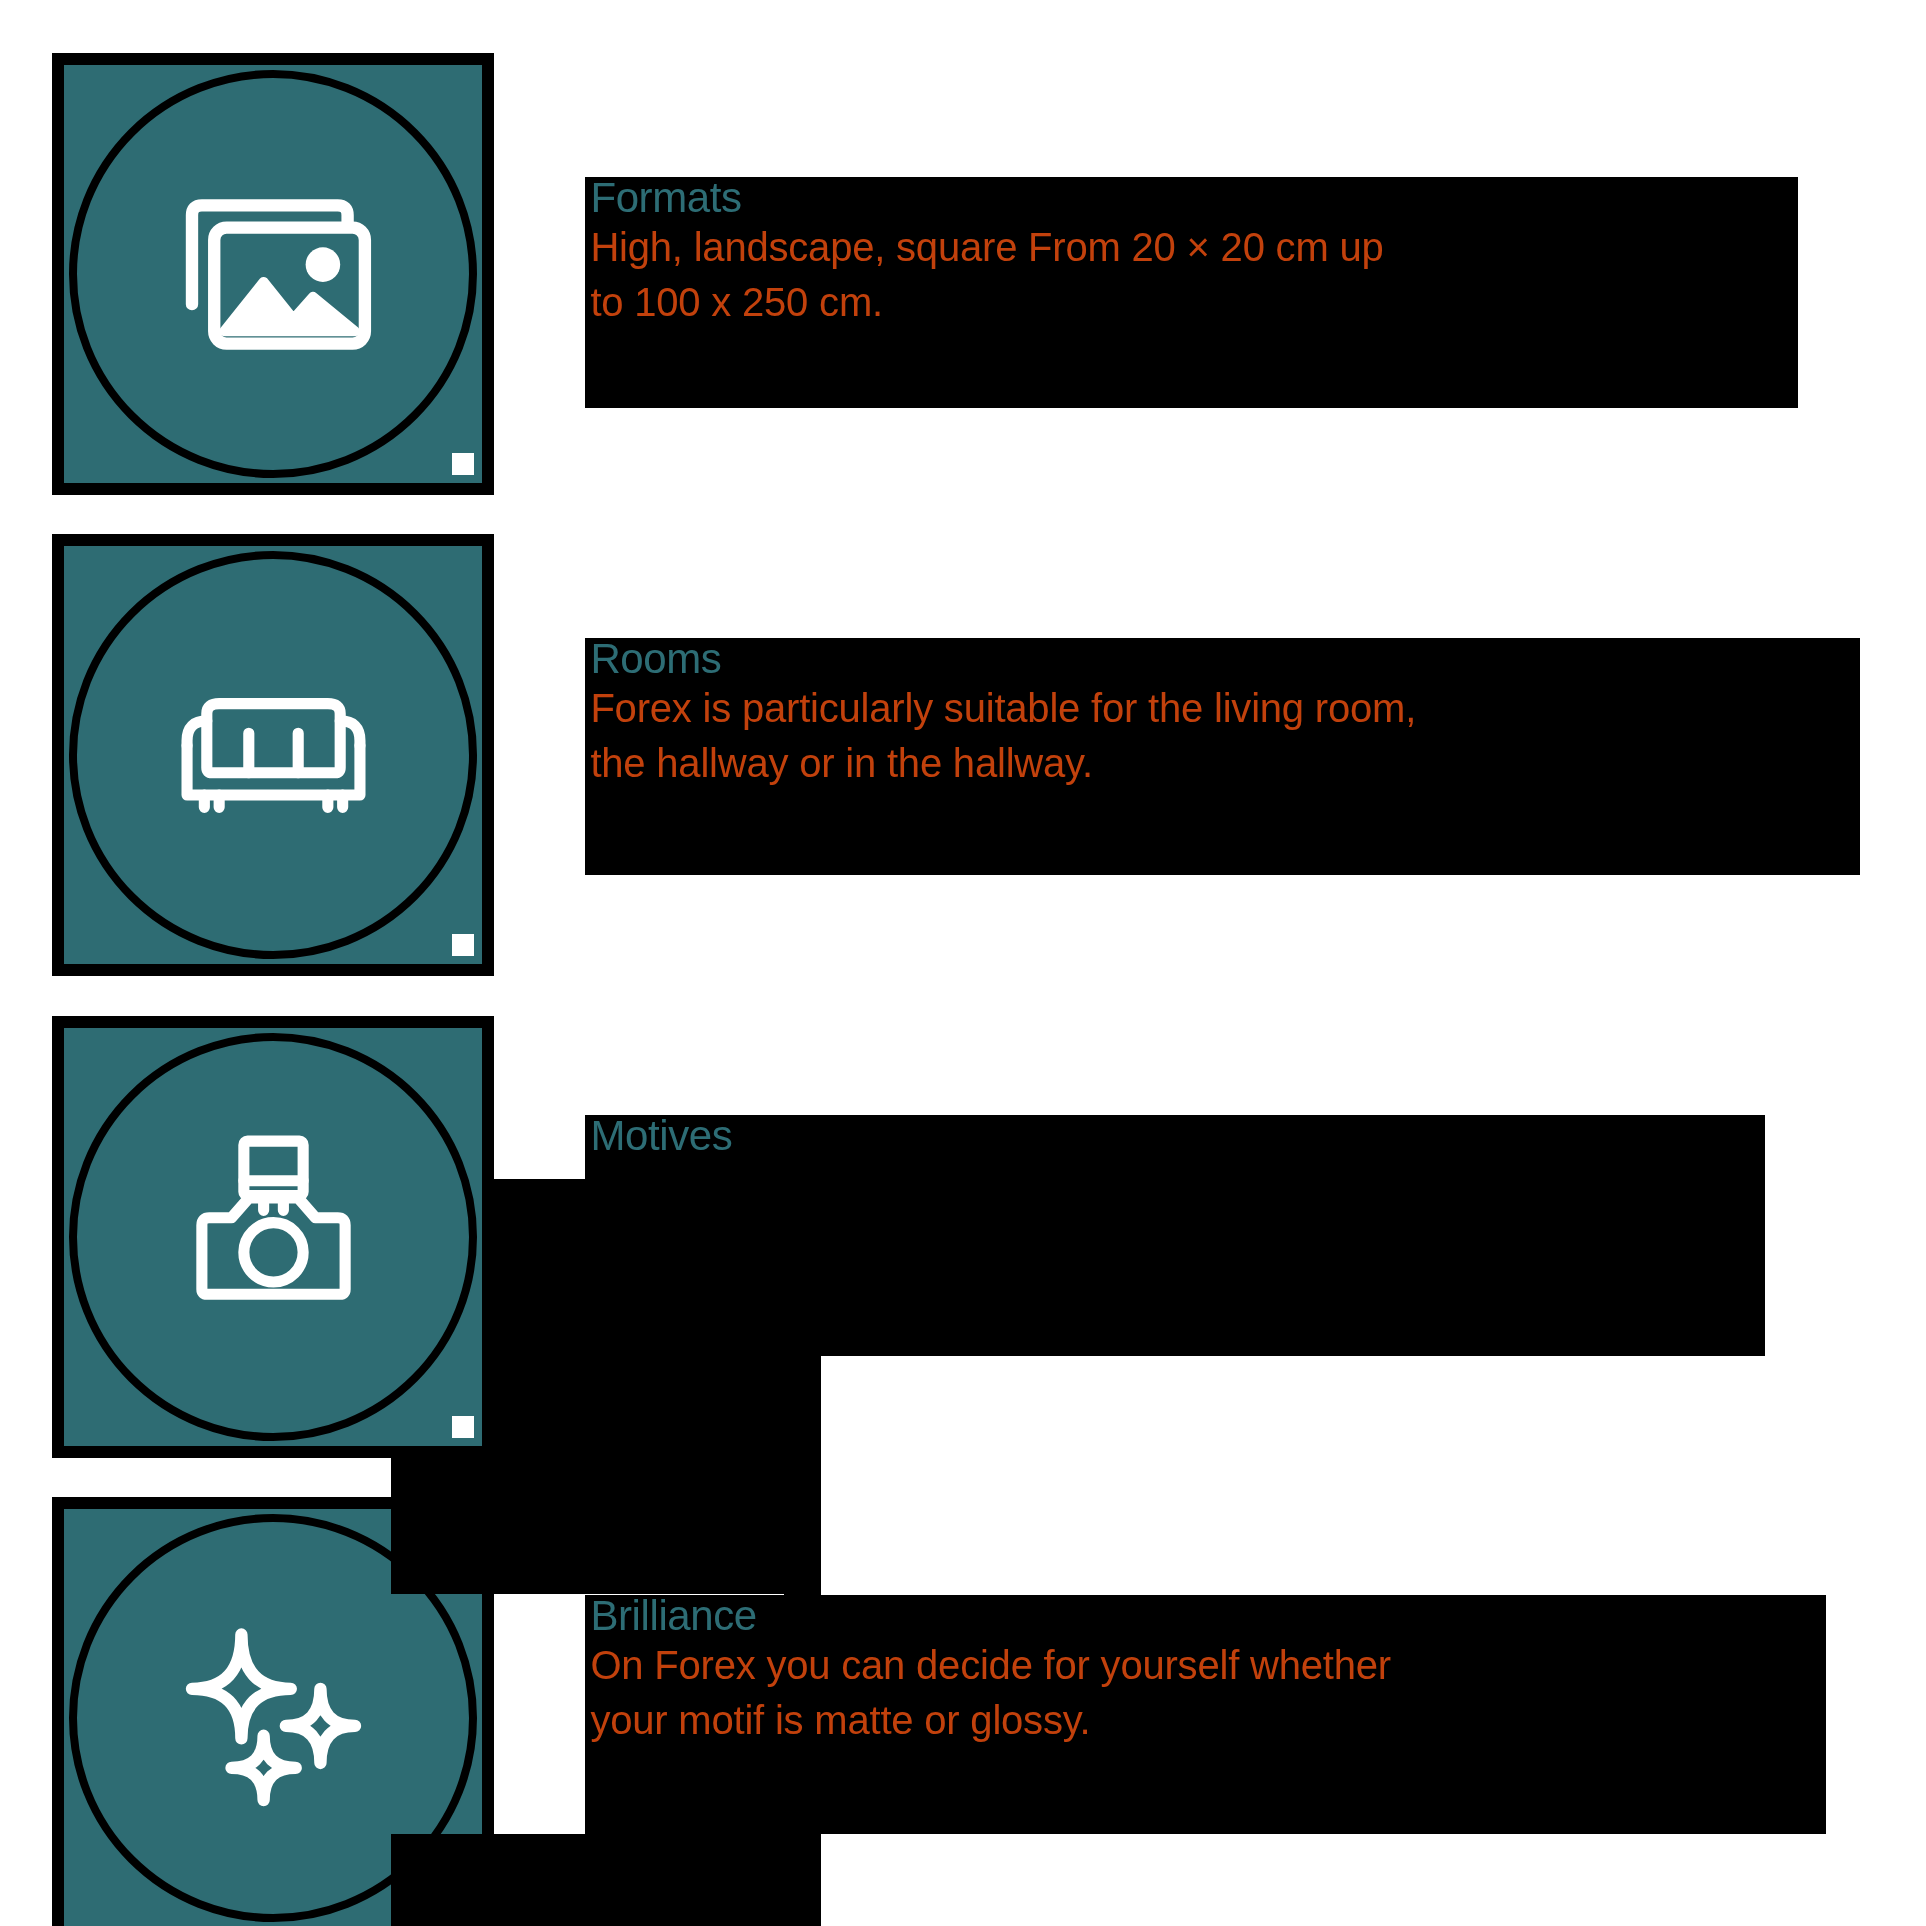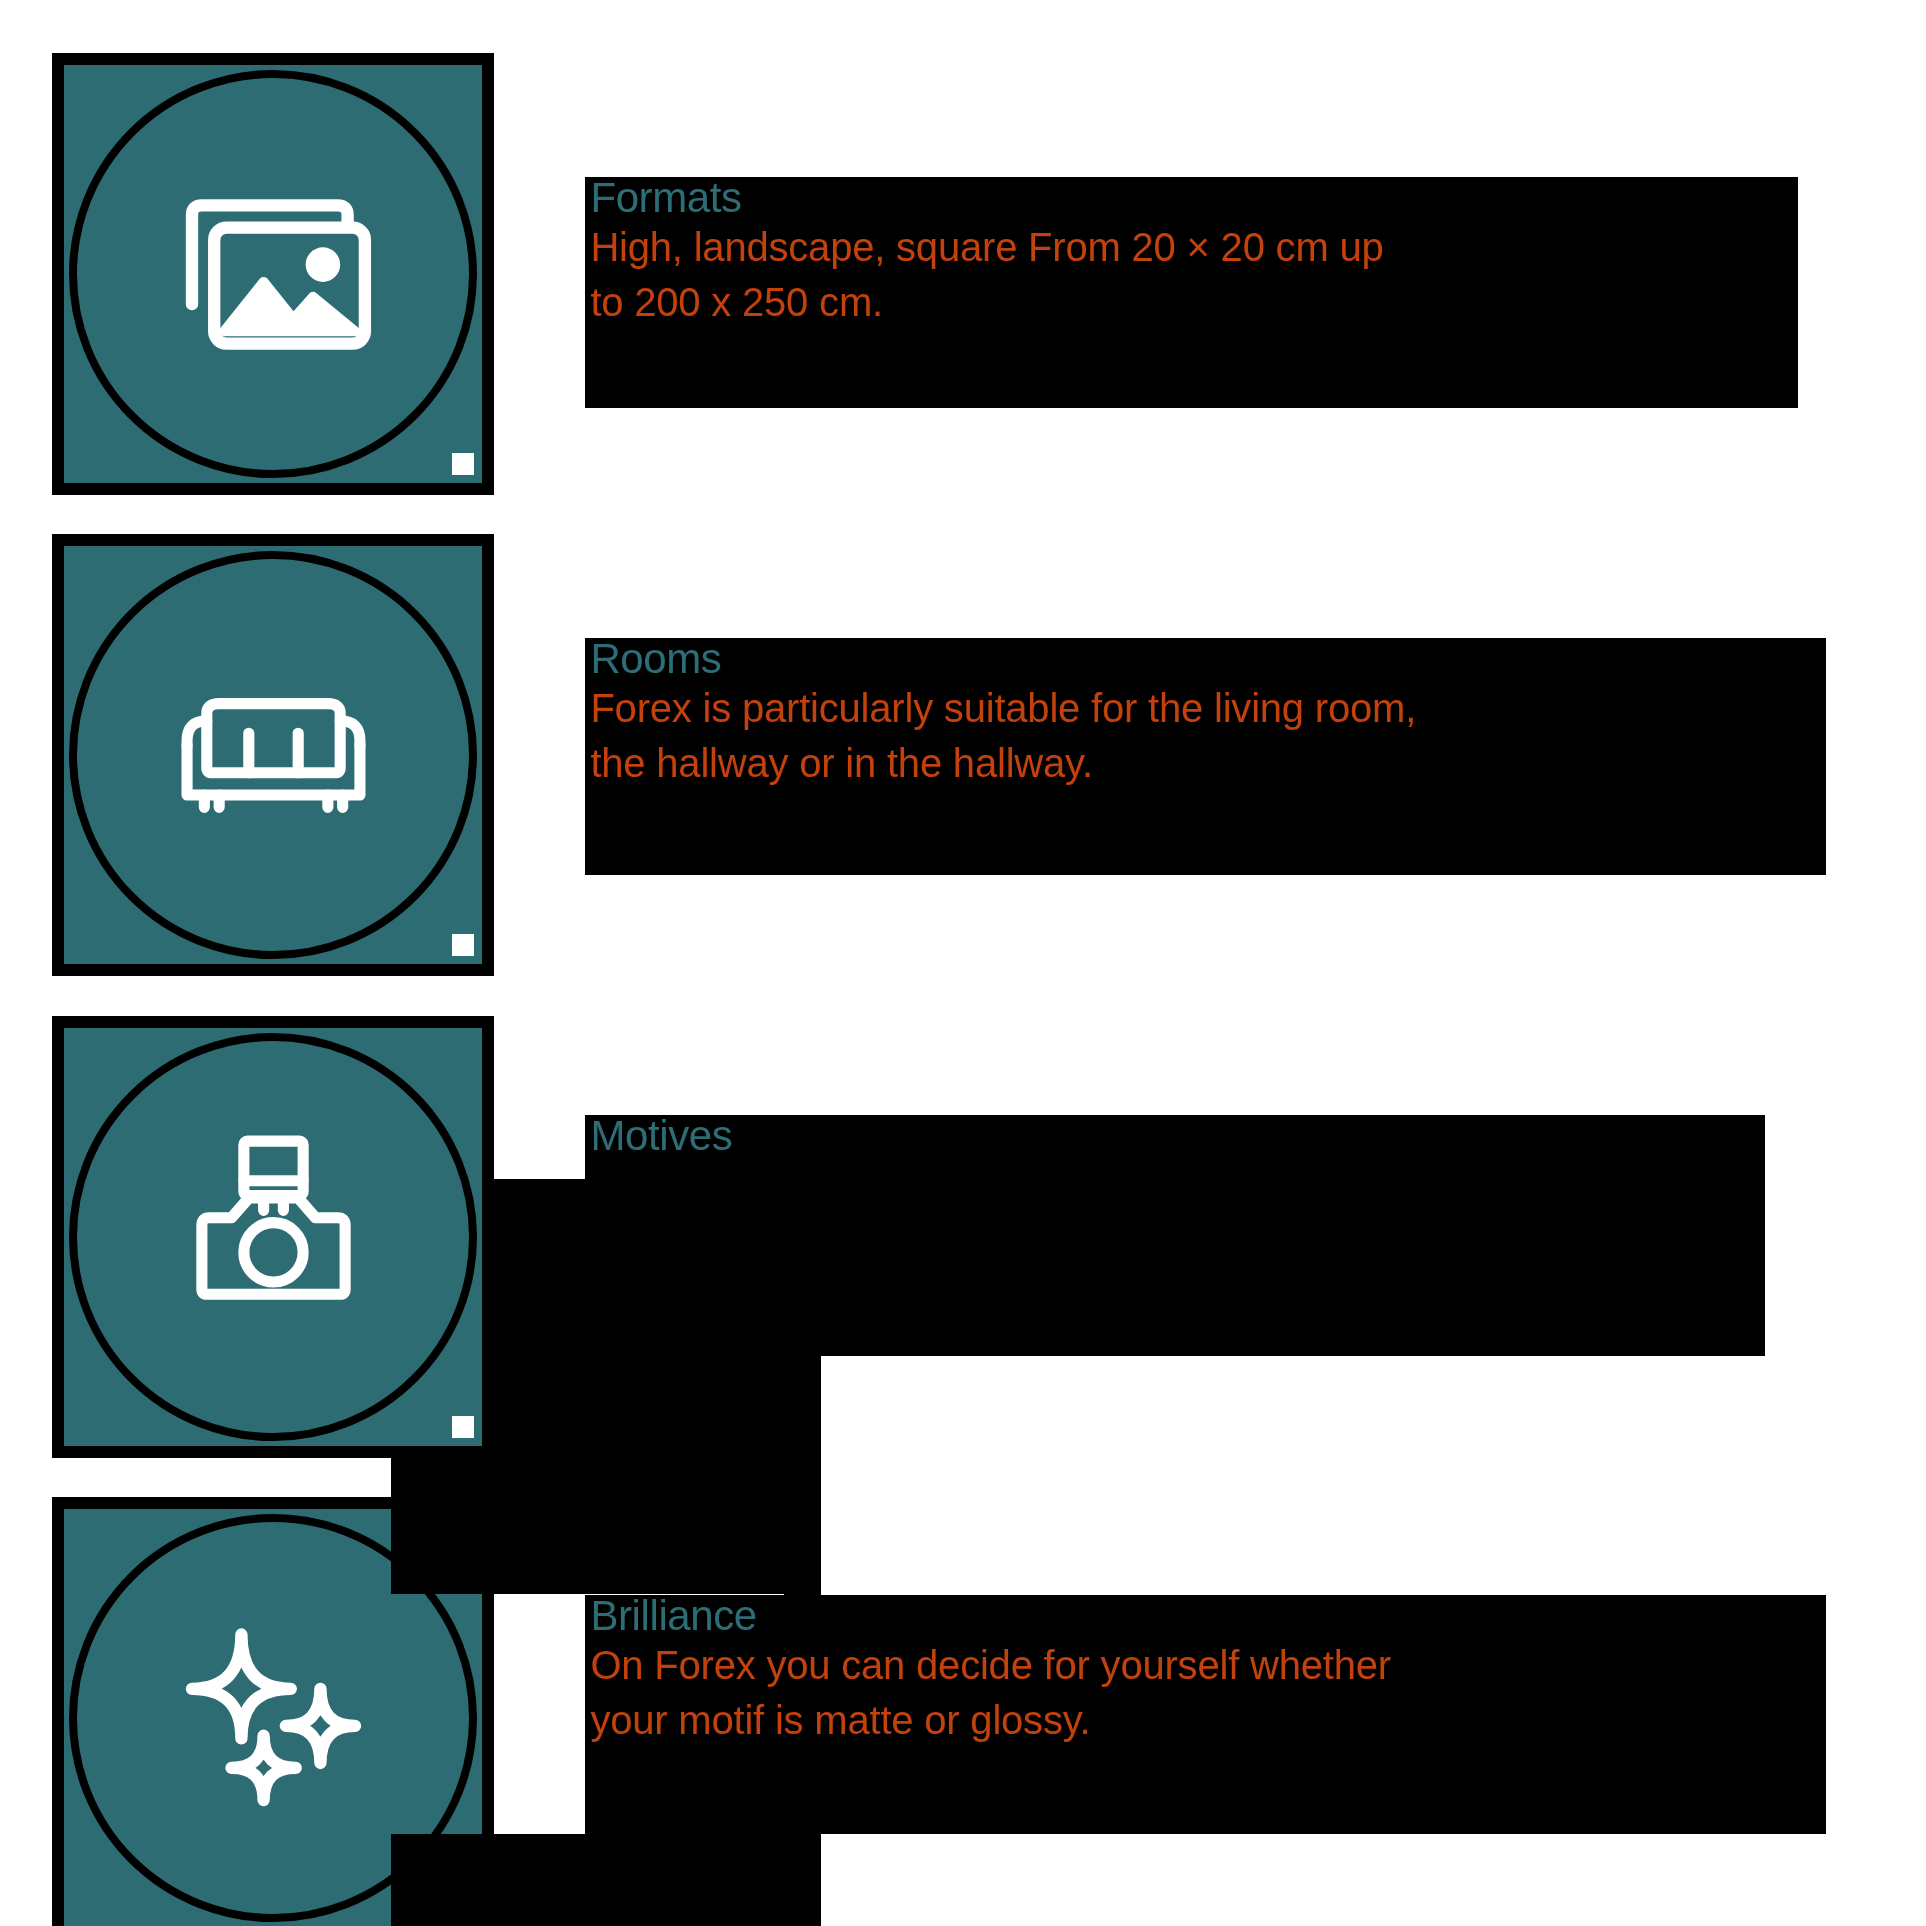--- a/index.html
+++ b/index.html
@@ -153,25 +153,25 @@
 
   <div class="spacer-black" style="left:494px; top:1179px; width:327px; height:324px;"></div>
   <div class="spacer-black" style="left:391px; top:1448px; width:430px; height:146px;"></div>
   <div class="spacer-black" style="left:391px; top:1834px; width:430px; height:151px;"></div>
   <div class="spacer-black" style="left:784px; top:1356px; width:37px; height:247px;"></div>
 
   <div class="plate" style="left:585px; top:177px; width:1213px; height:231px;">
     <div class="inner">
       <div class="heading">Formats</div>
       <div class="body-line">High, landscape, square From 20 × 20 cm up</div>
-      <div class="body-line">to 200 x 250 cm.</div>
+      <div class="body-line">to 100 x 250 cm.</div>
     </div>
   </div>
 
-  <div class="plate" style="left:585px; top:638px; width:1241px; height:237px;">
+  <div class="plate" style="left:585px; top:638px; width:1241px; height:237px;padding-left:34px;">
     <div class="inner">
       <div class="heading">Rooms</div>
       <div class="body-line">Forex is particularly suitable for the living room,</div>
       <div class="body-line">the hallway or in the hallway.</div>
     </div>
   </div>
 
   <div class="plate" style="left:585px; top:1115px; width:1180px; height:241px;">
     <div class="inner">
       <div class="heading">Motives</div>

